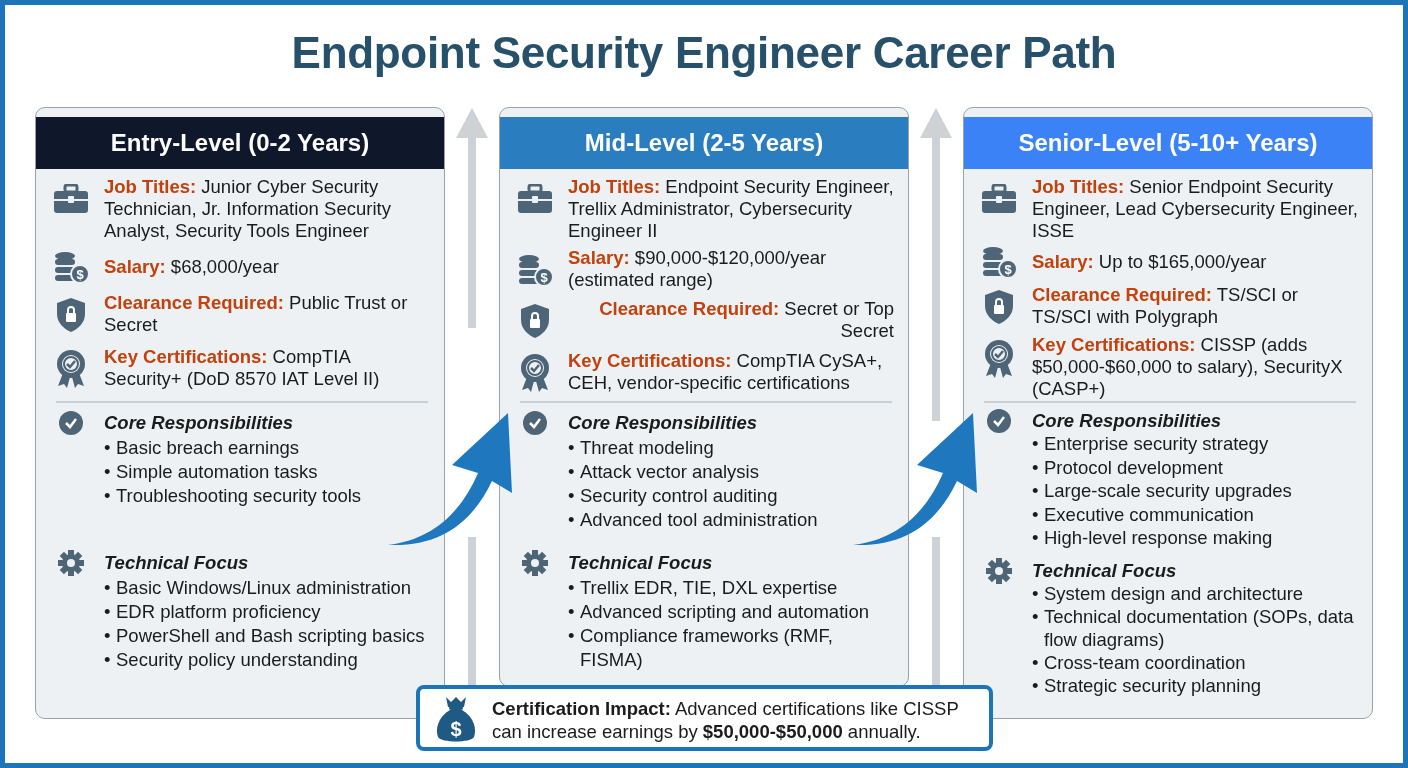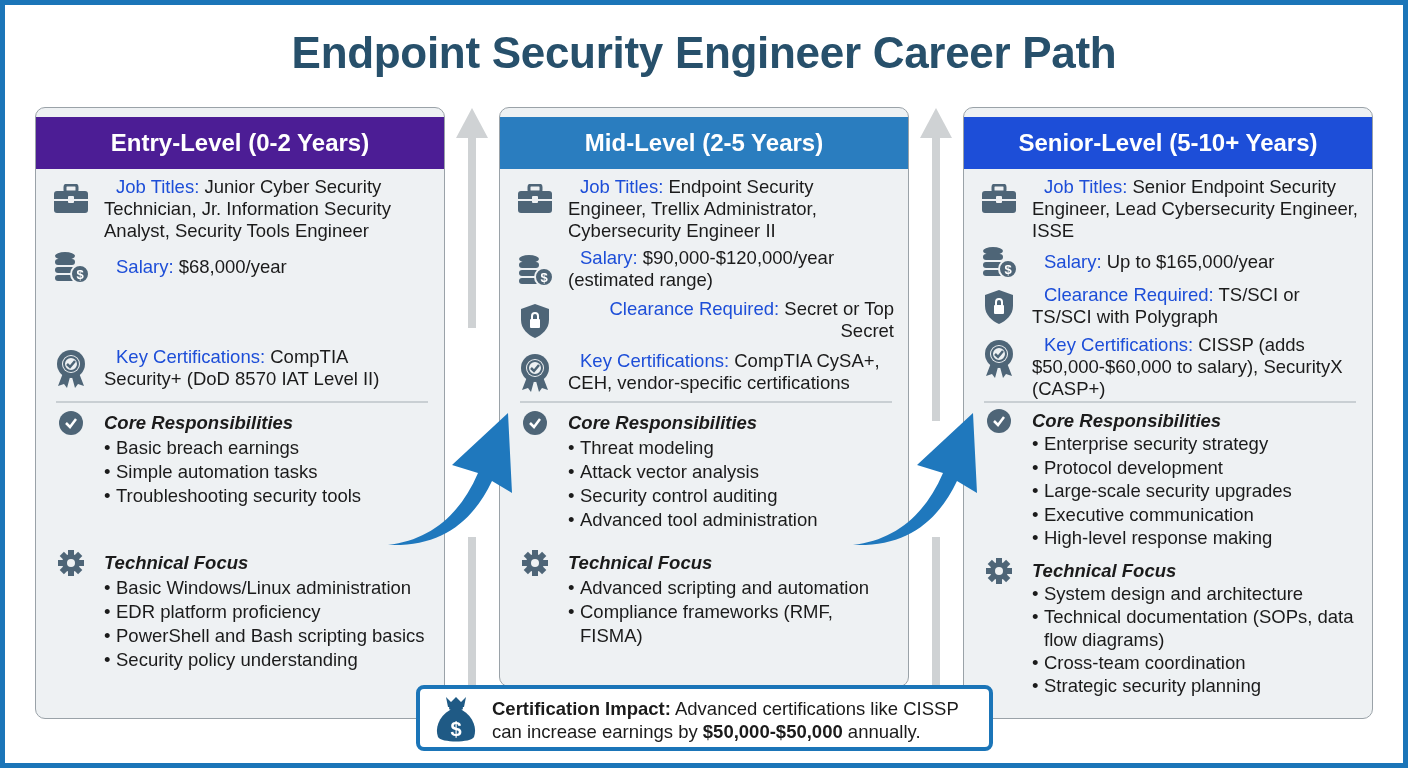--- a/index.html
+++ b/index.html
@@ -27,28 +27,28 @@
     overflow: hidden;
   }
   .card.entry { left: 35px; height: 612px; }
   .card.mid { left: 499px; height: 580px; }
   .card.senior { left: 963px; height: 612px; }
   .card-header {
     height: 52px; margin-top: 9px;
     color: #fff; font-size: 24px; font-weight: bold;
     display: flex; align-items: center; justify-content: center;
   }
-  .entry .card-header { background: #4c1d95; }
+  .entry .card-header { background: #0f172a; }
   .mid .card-header { background: #2a7dbf; }
-  .senior .card-header { background: #1d4ed8; }
+  .senior .card-header { background: #3b82f6; }
   .row {
     position: absolute; left: 68px; right: 14px;
     font-size: 18.5px; line-height: 22px; color: #1b1b1b;
   }
-  .row b { font-weight: normal; color: #1d4ed8; margin-left: 12px; }
+  .row b { font-weight: bold; color: #c2410c; }
   .icon {
     position: absolute; left: -52px; width: 38px; height: 38px;
     display: flex; align-items: center; justify-content: center;
   }
   .divider {
     position: absolute; left: 20px; right: 16px; height: 1.5px; background: #c9cfd3;
   }
   .section-head { font-weight: bold; font-size: 18.5px; font-style: italic; }
   .bullets { list-style: none; }
   .bullets li { padding-left: 12px; position: relative; }
@@ -105,20 +105,30 @@
       <svg width="38" height="34" viewBox="0 0 38 34">
           <ellipse cx="13" cy="6" rx="10" ry="4" fill="#4e6577"></ellipse>
           <rect x="3" y="9" width="20" height="6" rx="3" fill="#4e6577"></rect>
           <rect x="3" y="17" width="20" height="6" rx="3" fill="#4e6577"></rect>
           <rect x="3" y="25" width="20" height="6" rx="3" fill="#4e6577"></rect>
           <circle cx="28" cy="24" r="9" fill="#4e6577" stroke="#eef1f3" stroke-width="2"></circle>
           <text x="28" y="29" font-size="13" font-weight="bold" fill="#fff" text-anchor="middle" font-family="Liberation Sans, sans-serif">$</text>
         </svg>
     </span>
     <b>Salary:</b><span> $68,000/year</span>
+  </div>
+  <div class="row" style="top:184px;">
+    <span class="icon" style="top:4px;">
+      <svg width="32" height="36" viewBox="0 0 32 36">
+          <path d="M16 1 L30 6 V17 C30 26 23 32 16 35 C9 32 2 26 2 17 V6 Z" fill="#4e6577"></path>
+          <rect x="11" y="16" width="10" height="9" rx="1" fill="#fff"></rect>
+          <path d="M13 16 V13 a3 3 0 0 1 6 0 V16" fill="none" stroke="#fff" stroke-width="2"></path>
+        </svg>
+    </span>
+    <b>Clearance Required:</b><span> Public Trust or Secret</span>
   </div>
   <div class="row" style="top:238px;">
     <span class="icon" style="top:4px;">
       <svg width="32" height="40" viewBox="0 0 32 40">
           <path d="M8 24 L3 37 L9 35 L12 39 L15 28 Z" fill="#4e6577"></path>
           <path d="M24 24 L29 37 L23 35 L20 39 L17 28 Z" fill="#4e6577"></path>
           <circle cx="16" cy="15" r="14" fill="#4e6577"></circle>
           <circle cx="16" cy="15" r="9" fill="#eef1f3"></circle>
           <circle cx="16" cy="15" r="7" fill="none" stroke="#4e6577" stroke-width="2"></circle>
           <path d="M12 15 L15 18 L20 12" fill="none" stroke="#4e6577" stroke-width="2.5"></path>
@@ -246,20 +256,21 @@
             <rect x="11" y="1" width="6" height="6" transform="rotate(45 14 14)"></rect>
             <rect x="11" y="21" width="6" height="6" transform="rotate(45 14 14)"></rect>
             <rect x="1" y="11" width="6" height="6" transform="rotate(45 14 14)"></rect>
             <rect x="21" y="11" width="6" height="6" transform="rotate(45 14 14)"></rect>
           </g>
           <circle cx="14" cy="14" r="4" fill="#eef1f3"></circle>
         </svg>
     </span>
     <div class="section-head">Technical Focus</div>
     <ul class="bullets" style="line-height:24px; margin-top:2px;">
+      <li>Trellix EDR, TIE, DXL expertise</li>
       <li>Advanced scripting and automation</li>
       <li>Compliance frameworks (RMF, FISMA)</li>
     </ul>
   </div>
 </div>
 
 <div class="card senior">
   <div class="card-header">Senior-Level (5-10+ Years)</div>
 
   <div class="row" style="top:68px;">

